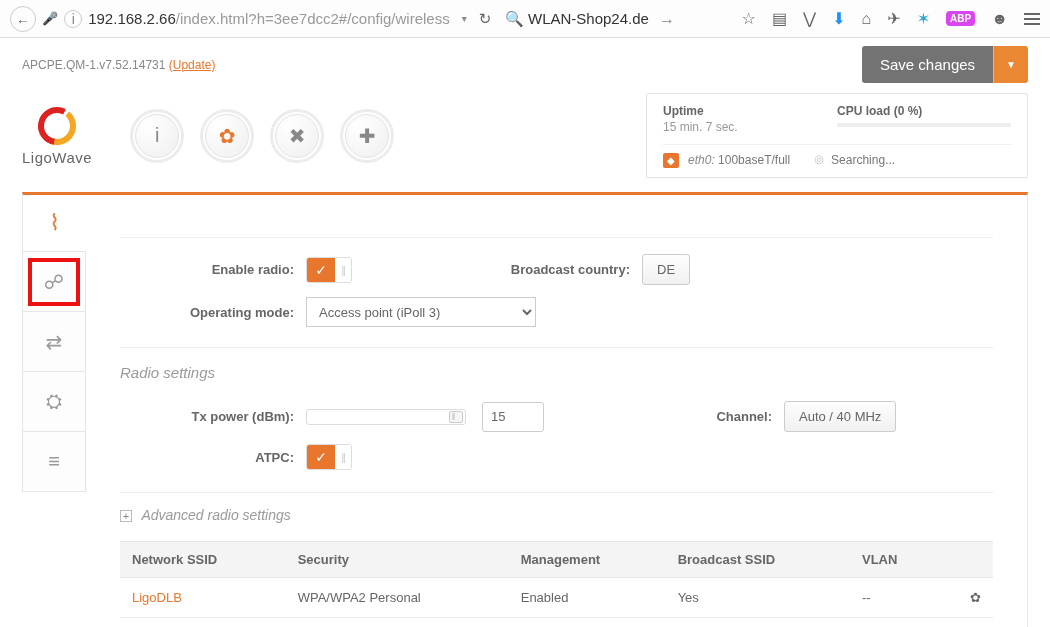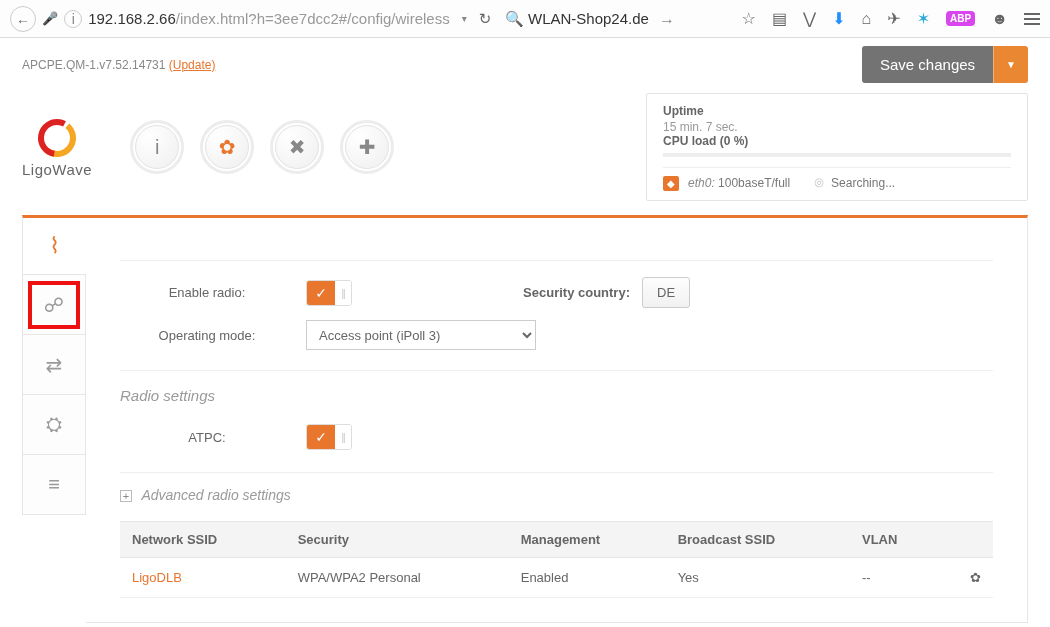--- a/index.html
+++ b/index.html
@@ -31,42 +31,42 @@
 
 .header-row { display: flex; align-items: center; padding: 6px 22px 14px; gap: 18px; }
 .logo-block { display: flex; flex-direction: column; align-items: center; margin-right: 20px; }
 .logo-swoosh { width: 42px; height: 42px; }
 .logo-text { font-size: 15px; color: #666; letter-spacing: .5px; margin-top: 2px; }
 .round-buttons { display: flex; gap: 16px; }
 .round-outer { width: 54px; height: 54px; border-radius: 50%; border: 3px solid #ececec; display: flex; align-items: center; justify-content: center; }
 .round-inner { width: 44px; height: 44px; border-radius: 50%; background: radial-gradient(circle at 30% 25%, #fff, #efefef); border: 1px solid #e3e3e3; display: flex; align-items: center; justify-content: center; font-size: 20px; color: #888; }
 .round-inner.active { color: #e8762d; }
 .status-box { margin-left: auto; border: 1px solid #e3e3e3; padding: 10px 16px; width: 382px; border-radius: 2px; font-size: 12px; color: #777; }
-.status-row1 { display: flex; flex-direction: column; }
+.status-row1 { display: flex; }
 .status-col { flex: 1; }
 .status-label { font-weight: bold; color: #666; }
 .status-val { color: #999; margin-top: 2px; }
 .cpu-bar { background: #eee; height: 4px; margin-top: 5px; }
 .status-row2 { margin-top: 10px; padding-top: 8px; border-top: 1px solid #eee; display: flex; align-items: center; gap: 24px; }
 .eth-badge { background: #e8762d; color: #fff; font-size: 10px; padding: 2px 4px; border-radius: 2px; margin-right: 6px; }
 .eth-name { font-style: italic; color: #888; }
 .wifi-icon { color: #ccc; margin-right: 4px; }
 
 
 .main-wrap { display: flex; padding: 0 22px 22px; }
 .side-tabs { width: 64px; display: flex; flex-direction: column; }
 .side-tab { height: 60px; display: flex; align-items: center; justify-content: center; font-size: 20px; color: #9a9a9a; border-left: 1px solid #e6e6e6; border-right: 1px solid #e6e6e6; border-bottom: 1px solid #e6e6e6; background: #fdfdfd; cursor: pointer; }
 .side-tab.first { border-top: 3px solid #e8762d; color: #e8762d; font-size: 22px; background: #fff; border-right: none; }
 .side-tab.highlight { outline: 4px solid #e11; outline-offset: -10px; }
 
 .content-panel { flex: 1; border: 1px solid #e6e6e6; border-left: none; border-top: 3px solid #e8762d; padding: 24px 34px; }
 .page-title { color: #e8762d; font-size: 19px; font-weight: bold; letter-spacing: .5px; margin-bottom: 22px; }
 
 .form-row { display: flex; align-items: center; margin: 12px 0; }
-.form-label { width: 186px; text-align: center; font-weight: normal; color: #666; padding-right: 12px; font-size: 13px; }
+.form-label { width: 186px; text-align: right; font-weight: bold; color: #666; padding-right: 12px; font-size: 13px; }
 .form-label-r { width: 150px; text-align: right; font-weight: bold; color: #666; padding-right: 12px; font-size: 13px; }
 .right-group { margin-left: 140px; display: flex; align-items: center; }
 .select-op { width: 230px; height: 30px; border: 1px solid #ccc; padding: 0 8px; font-size: 13px; color: #666; background: #fff; }
 .country-btn, .channel-btn { border: 1px solid #ccc; background: linear-gradient(#fdfdfd,#f1f1f1); padding: 7px 14px; border-radius: 3px; color: #666; font-size: 13px; cursor: pointer; }
 
 .section-sub { color: #9a9a9a; font-style: italic; font-size: 15px; margin: 20px 0 20px; border-top: 1px solid #eee; padding-top: 16px; }
 .hr-above { border-top: 1px solid #eee; margin-top: 18px; padding-top: 16px; }
 
 .toggle { width: 46px; height: 26px; border: 1px solid #ddd; border-radius: 3px; position: relative; display: inline-flex; overflow: hidden; }
 .toggle .on { background: #e8762d; color: #fff; flex: 0 0 28px; display: flex; align-items: center; justify-content: center; font-size: 14px; }
@@ -214,34 +214,45 @@
 
   <div class="content-panel">
 
     <div class="form-row hr-above">
       <div class="form-label">Enable radio:</div>
       <div class="toggle">
         <div class="on">✓</div>
           <div class="off"></div>
       </div>
       <div class="right-group">
-        <div class="form-label-r">Security country:</div>
+        <div class="form-label-r">Broadcast country:</div>
         <button class="country-btn">DE</button>
       </div>
     </div>
 
     <div class="form-row">
       <div class="form-label">Operating mode:</div>
       <select class="select-op">
         <option>Access point (iPoll 3)</option>
       </select>
     </div>
 
     <div class="section-sub">Radio settings</div>
 
+    <div class="form-row">
+      <div class="form-label">Tx power (dBm):</div>
+      <div class="slider">
+          <div class="thumb"></div>
+        </div>
+      <input class="txval" value="15" style="">
+      <div class="right-group" style="margin-left:90px">
+        <div class="form-label-r">Channel:</div>
+        <button class="channel-btn">Auto / 40 MHz</button>
+      </div>
+    </div>
 
     <div class="form-row">
       <div class="form-label">ATPC:</div>
       <div class="toggle">
         <div class="on">✓</div>
           <div class="off"></div>
       </div>
     </div>
 
     <div class="adv-row">

